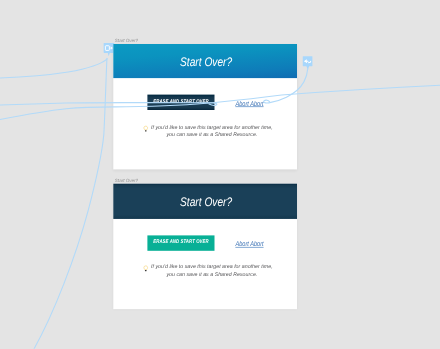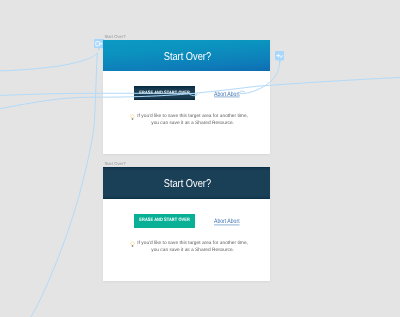--- a/index.html
+++ b/index.html
@@ -1,18 +1,18 @@
 <!DOCTYPE html>
 <html><head>
 <meta charset="utf-8">
 <style>
   html,body{margin:0;padding:0;}
   body{width:400px;height:317px;background:#e4e4e4;-webkit-font-smoothing:antialiased;text-rendering:geometricPrecision;
        font-family:"Liberation Sans",sans-serif;overflow:hidden;position:relative;}
-  #stage{position:absolute;left:0;top:0;width:400px;height:317px;will-change:opacity;}
+  #stage{position:absolute;left:0;top:0;width:400px;height:317px;will-change:opacity;font-style:italic;}
   .lines{position:absolute;left:0;top:0;width:400px;height:317px;pointer-events:none;z-index:3;}
   .dialog{position:absolute;background:#fff;z-index:2;box-shadow:0 1px 2.5px rgba(0,0,0,0.055);}
   .dlg-label{position:absolute;z-index:2;font-size:4.15px;color:#959595;white-space:nowrap;}
   .hdr{position:absolute;left:0;top:0;right:0;display:flex;align-items:center;justify-content:center;}
   .hdr-title-wrap{transform:translate(1.5px,1px);}
   .hdr-title{color:#ffffff;font-size:11.3px;transform:scaleX(0.82);font-weight:400;letter-spacing:0px;}
   .actions{position:absolute;display:flex;align-items:center;}
   .btn{display:flex;align-items:center;justify-content:center;color:#fff;
        font-size:4.9px;font-weight:700;letter-spacing:.10px;white-space:nowrap;}
   .btn>span{display:inline-block;transform:scaleX(0.80);}

